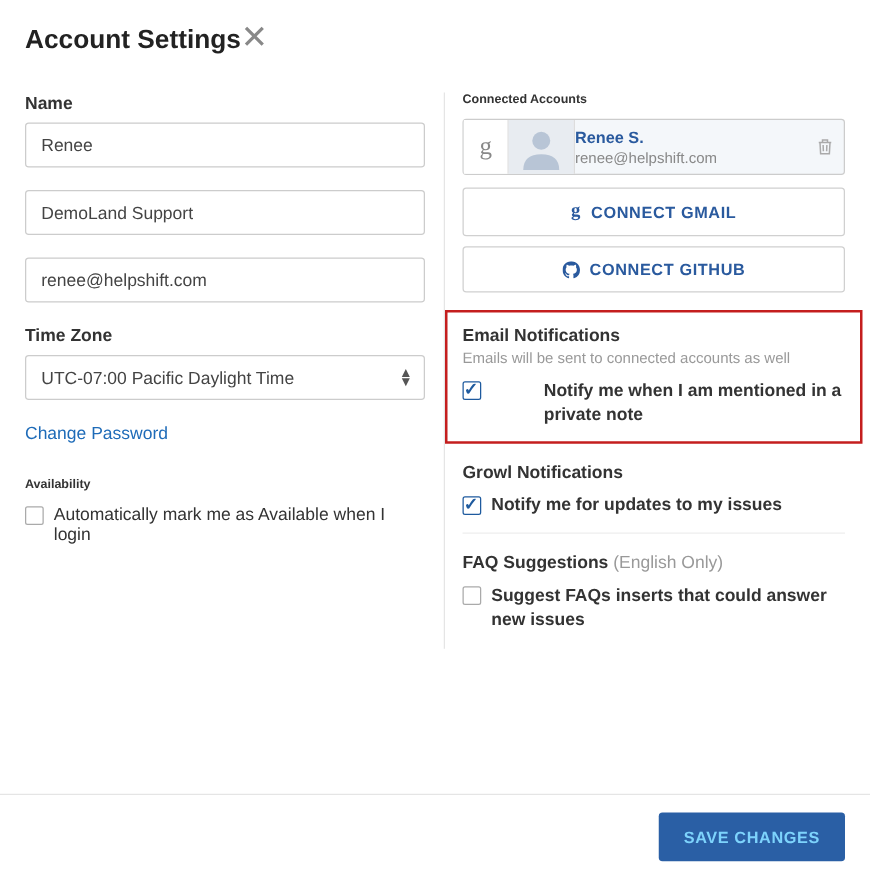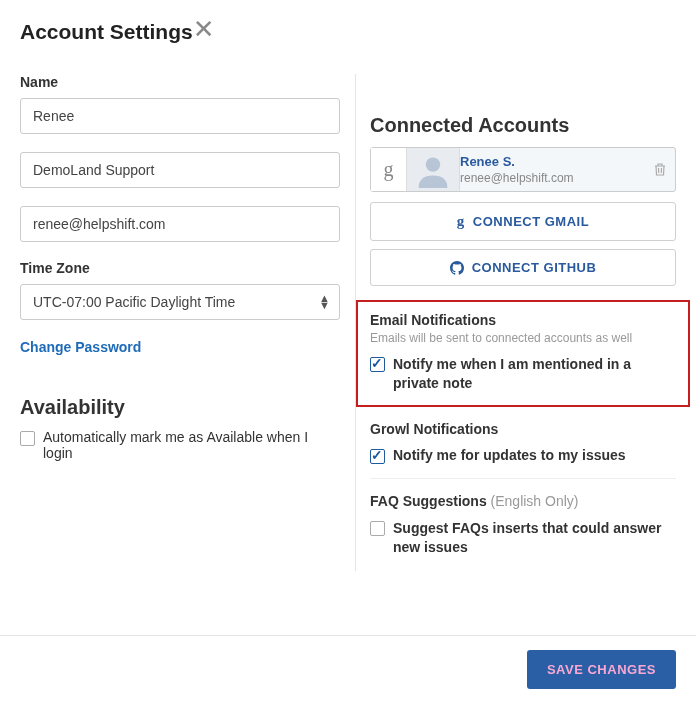--- a/index.html
+++ b/index.html
@@ -91,28 +91,27 @@
       top: 50%;
       transform: translateY(-50%);
       pointer-events: none;
       font-size: 11px;
       color: #555;
       line-height: 0.6;
     }
     .link {
       color: #1e6bb8;
       font-size: 14px;
-      font-weight: 700;
+      font-weight: 400;
       cursor: pointer;
     }
     .section-title {
-      font-size: 20px;
+      font-size: 10px;
       font-weight: 700;
       margin-bottom: 10px;
-      margin-top: 40px;
     }
     .checkbox-row {
       display: flex;
       align-items: flex-start;
       gap: 8px;
       font-size: 14px;
       color: #333;
     }
     .checkbox {
       width: 15px;
@@ -290,21 +289,21 @@
       left: 0;
       right: 0;
       border-top: 1px solid #e5e5e5;
       padding: 14px 20px;
       display: flex;
       justify-content: flex-end;
       background: #fff;
     }
     .save-btn {
       background: #2a5fa5;
-      color: #f9a8d4;
+      color: #7dd3fc;
       font-size: 13px;
       font-weight: 700;
       letter-spacing: 0.5px;
       padding: 12px 20px;
       border: none;
       border-radius: 3px;
       cursor: pointer;
     }
   </style>
 </head>
@@ -389,21 +388,21 @@
         <span>CONNECT GITHUB</span>
       </button>
 
       <div class="highlight-box">
         <div class="section-title-light" style="margin-bottom:2px;">Email Notifications</div>
         <div class="sub-label">Emails will be sent to connected accounts as well</div>
 
 
         <div class="notif-label" style="margin-top:10px; align-items:flex-start;">
           <span class="checkbox checked"></span>
-          <span style="line-height:1.35;">Notify me when I am mentioned in a private note</span>
+          <span style="line-height:1.35;margin-left:42px;">Notify me when I am mentioned in a private note</span>
         </div>
       </div>
 
       <div class="section">
         <div class="section-title-light">Growl Notifications</div>
         <div class="notif-label">
           <span class="checkbox checked"></span>
           <span>Notify me for updates to my issues</span>
         </div>
       </div>

